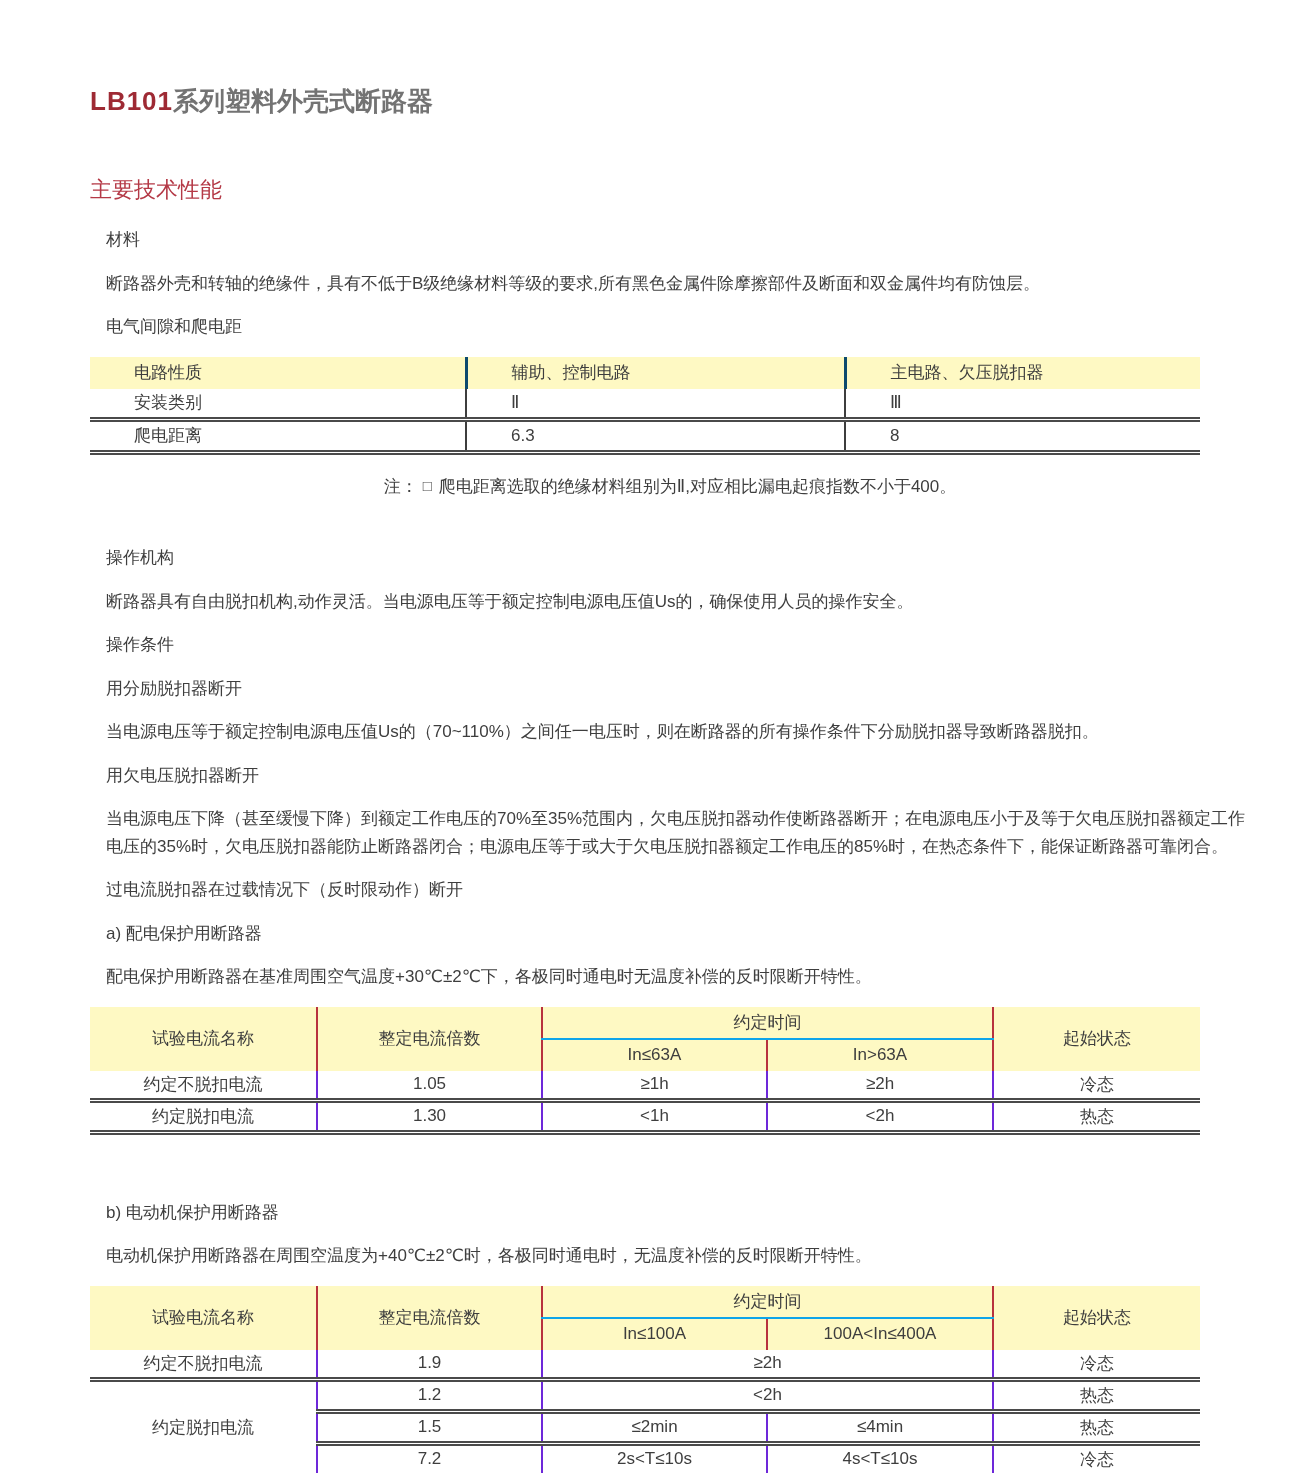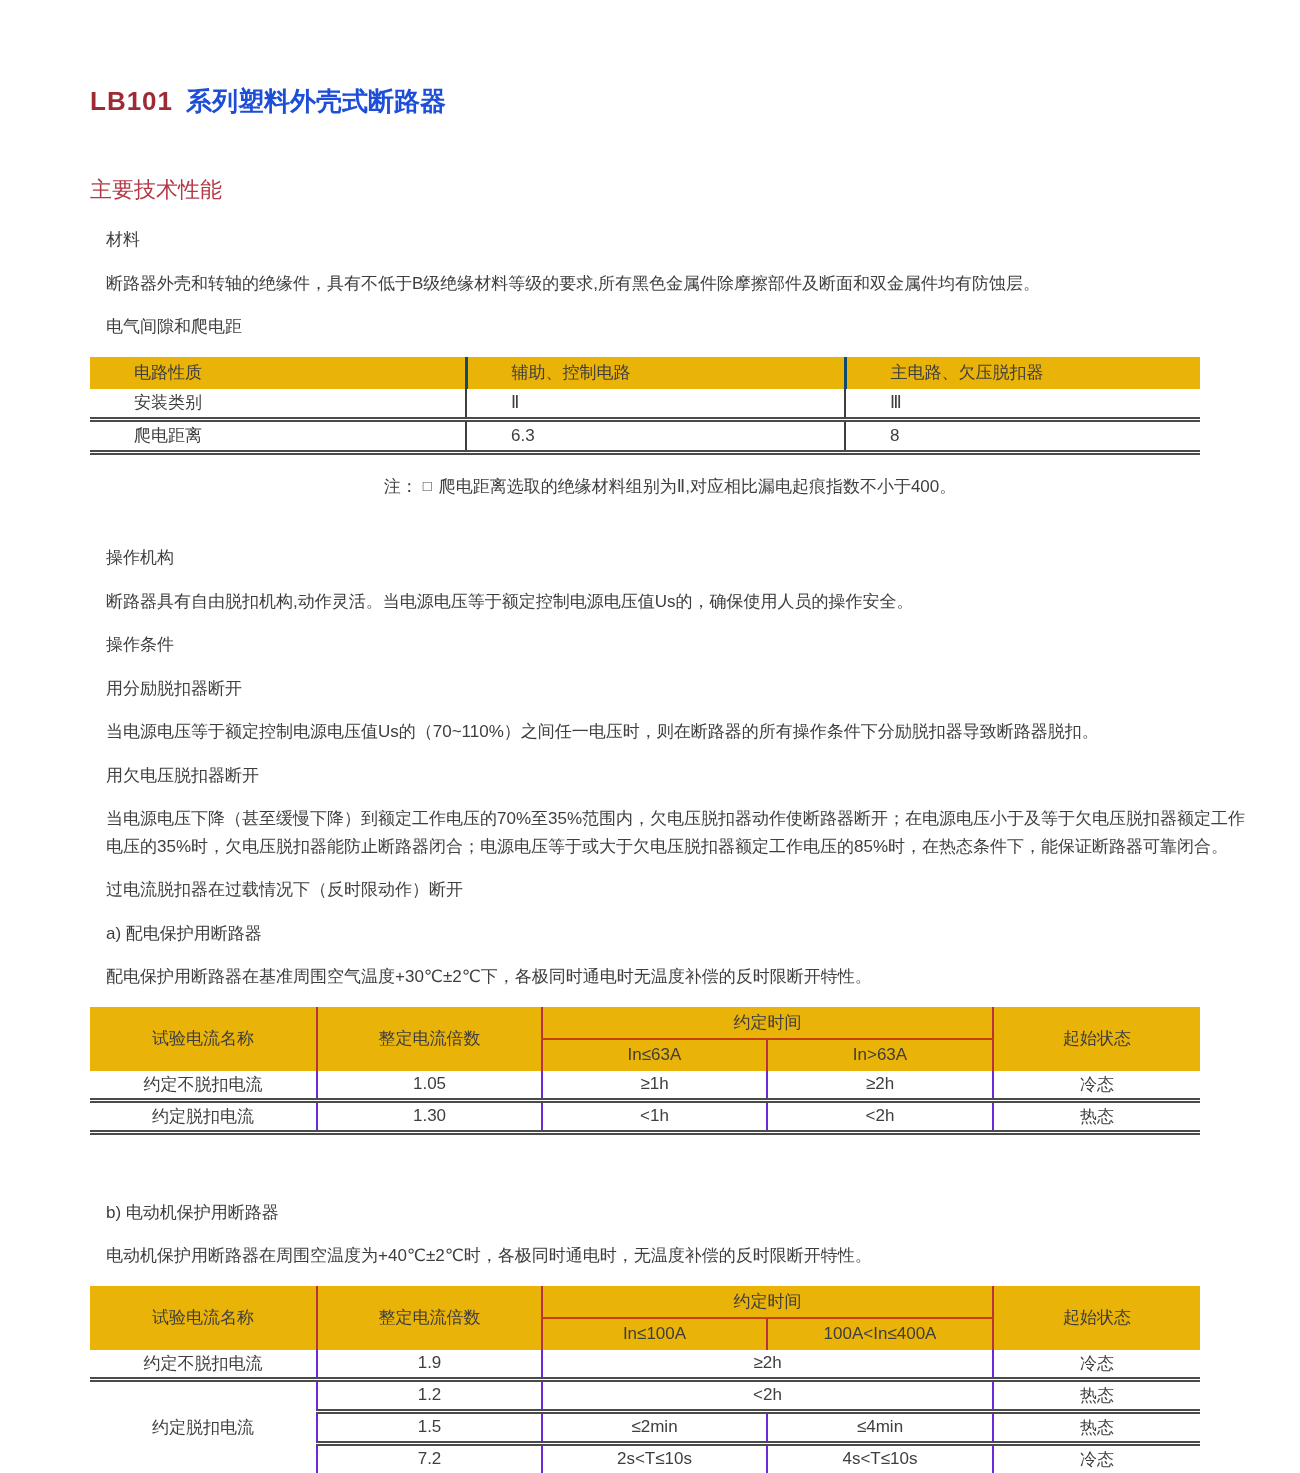--- a/index.html
+++ b/index.html
@@ -5,50 +5,50 @@
   html,body{margin:0;padding:0;}
   body{
     width:1300px;height:1473px;background:#ffffff;
     font-family:"Liberation Sans","DejaVu Sans",sans-serif;
     color:#3e3e3e;-webkit-font-smoothing:antialiased;
   }
   .page{padding-left:90px;width:1160px;}
   
   .title{margin:0;padding-top:86px;font-size:26px;line-height:30px;}
   .t-code{color:#9e2a34;font-weight:bold;letter-spacing:1px;}
-  .t-name{color:#1d4ed8;font-weight:bold;margin-left:13px;}
+  .t-name{color:#737373;font-weight:bold;}
   
   .heading{margin:62px 0 0 0;font-size:22px;line-height:24px;color:#b43946;font-weight:normal;}
   
   p{margin:16px;}
   .body-text p{font-size:17px;line-height:27.5px;color:#3e3e3e;width:1150px;}
   .materials{margin-top:24px;}
   .operation{margin-top:44px;}
   .bsec{margin-top:64px;}
   
   .notes{margin-top:18px;text-align:center;}
   .notes p{font-size:17px;line-height:27.5px;}
   .note-indent{padding-left:35px;}
   .sq{font-size:15px;margin:0 7px 0 5px;position:relative;top:-1px;color:#4a4a4a;}
   
   table.t{border-collapse:collapse;width:1110px;table-layout:fixed;font-size:17px;color:#3e3e3e;}
-  table.t th{background:#eab308;font-weight:normal;}
+  table.t th{background:#fef9c3;font-weight:normal;}
   table.t1{margin-top:12px;}
   table.t2{margin-top:16px;}
   table.t3{margin-top:8px;}
   
   .t1 th{height:30px;text-align:left;padding-left:44px;}
   .t1 td{height:26px;text-align:left;padding-left:44px;border-bottom:5px double #4a4a4a;}
   .t1 th.rv{border-left:3px solid #0c4a6e;}
   .t1 td.bl{border-left:2px solid #3e3e3e;}
   
   .t2 th,.t3 th{height:31px;text-align:center;padding:0;}
   .t2 td,.t3 td{height:27px;text-align:center;padding:0;border-bottom:5px double #4a4a4a;}
   .t2 th.rv,.t3 th.rv{border-left:2px solid #b8323d;}
-  .t2 th.rb,.t3 th.rb{border-bottom:2px solid #c2410c;}
+  .t2 th.rb,.t3 th.rb{border-bottom:2px solid #0ea5e9;}
   .t2 td.bl,.t3 td.bl{border-left:2px solid #6d28d9;}
 </style>
 </head>
 <body>
 
 <div class="page">
 
   <h1 class="title"><span class="t-code">LB101</span><span class="t-name">系列塑料外壳式断路器</span></h1>
 
   <h2 class="heading">主要技术性能</h2>

